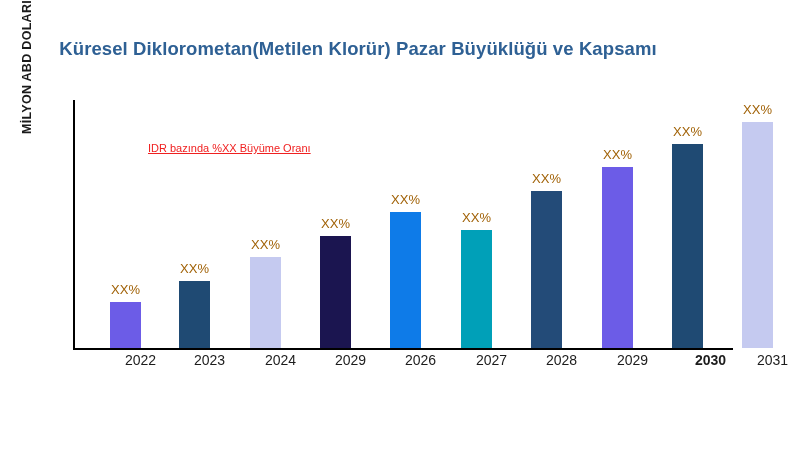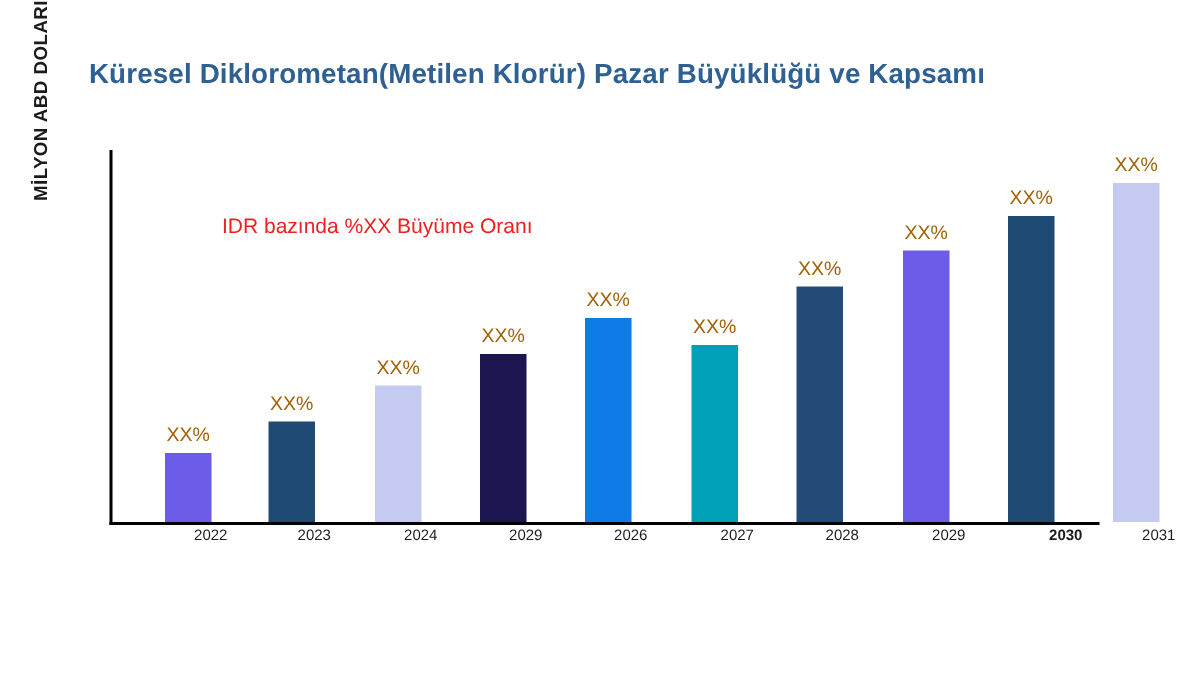--- a/index.html
+++ b/index.html
@@ -102,32 +102,33 @@
     white-space: nowrap;
   }
 
   
   .tick-label {
     position: absolute;
     top: 252px;
     width: 70px;
     margin-left: -19.5px;
     text-align: center;
-    font-size: 10px;
+    font-size: 14px;
     color: #1c1c1c;
   }
 
   
   #annotation {
     position: absolute;
     left: 148px;
     top: 142px;
-    font-size: 14px;
+    font-size: 11px;
     color: #f02020;
     white-space: nowrap;
+    text-decoration: underline;
   }
 
   
   #source {
     position: absolute;
     left: 0;
     top: 388px;
     width: 800px;
     text-align: center;
     font-size: 12.5px;

